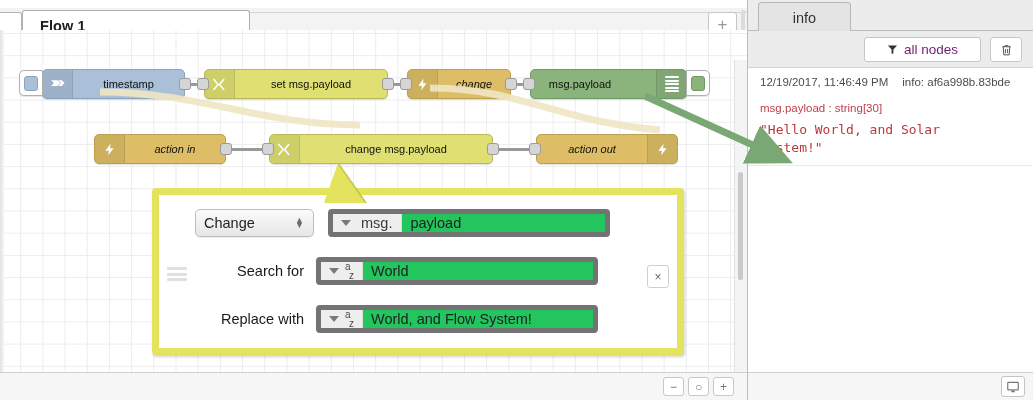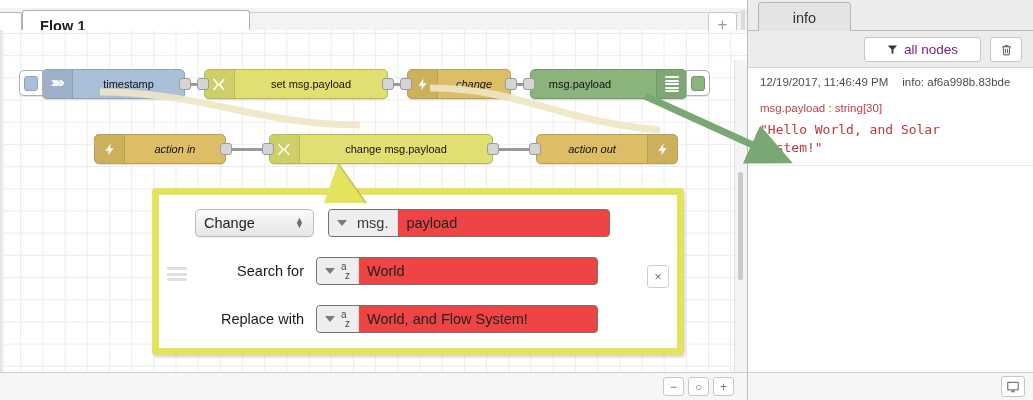--- a/index.html
+++ b/index.html
@@ -232,23 +232,23 @@
     box-shadow: 0 1px 1px rgba(0,0,0,.07);
   }
   .spinner {
     position: absolute; right: 9px; top: 50%;
     transform: translateY(-50%);
     display: flex; flex-direction: column; align-items: center;
     line-height: 5px; font-size: 9px; color: #6d6d6d;
   }
   .field {
     height: 28px;
-    border: 1px solid #737373;
+    border: 5px solid #737373;
     border-radius: 4px;
-    background: #ef4444;
+    background: #22c55e;
     display: flex; align-items: center;
     overflow: hidden;
     font-size: 14.5px;
     color: #222;
   }
   .field .prefix {
     height: 100%;
     background: #eeeeee;
     border-right: 1px solid #ddd;
     display: flex; align-items: center; gap: 6px;

